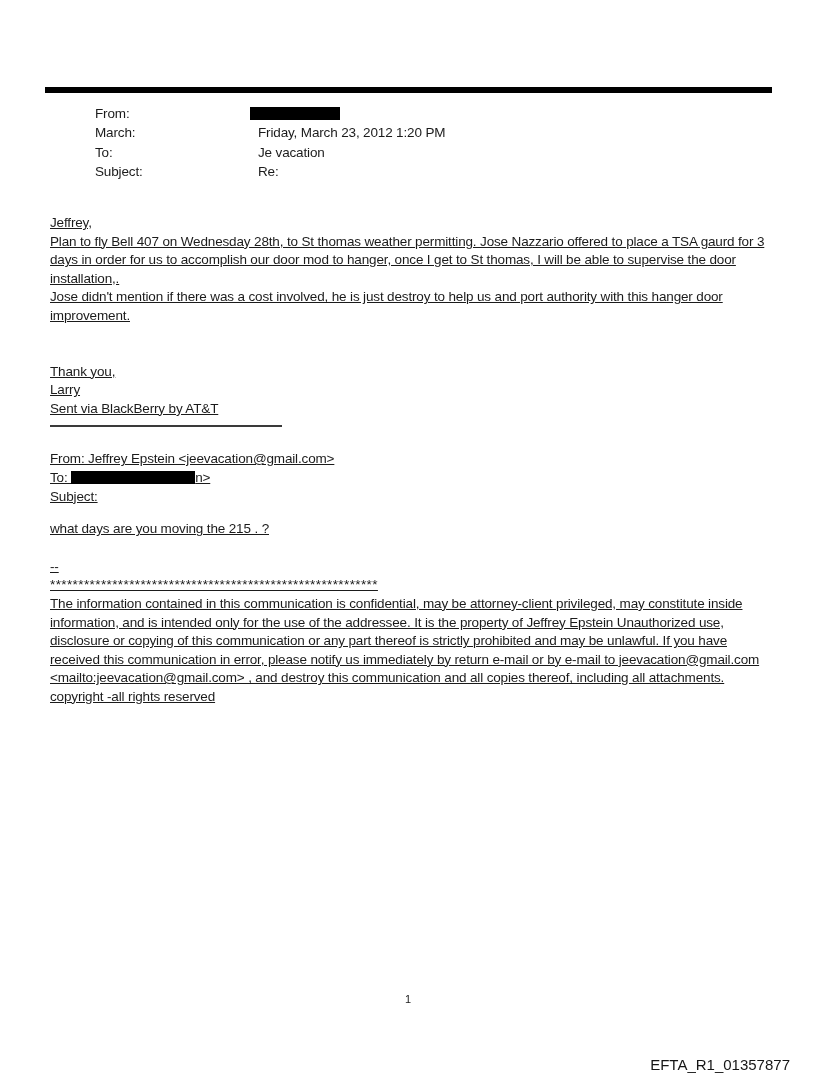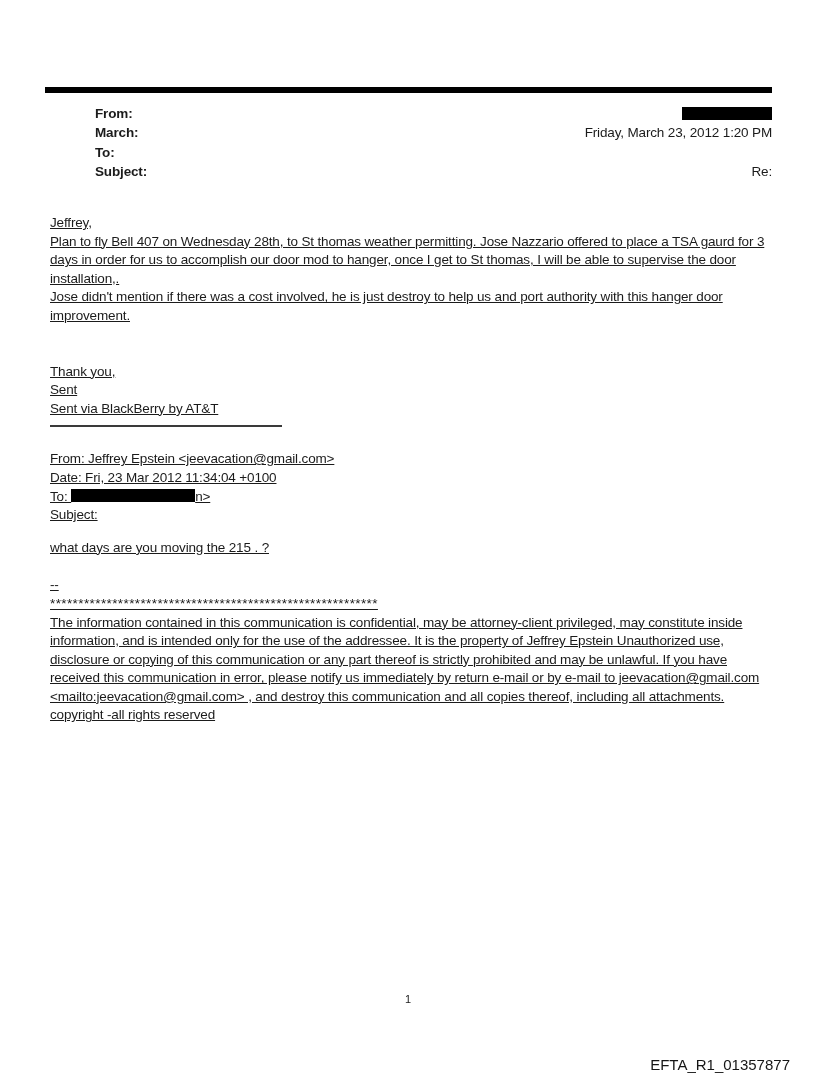--- a/index.html
+++ b/index.html
@@ -27,25 +27,25 @@
   .header-block {
     position: absolute;
     left: 50px;
     top: 104px;
     width: 722px;
     line-height: 19.4px;
   }
   .header-row { display: flex; }
   .header-label {
     width: 208px;
-    font-weight: bold;
+    font-weight: normal;
     flex: 0 0 208px;
     padding-left: 45px;
   }
-  .header-value { flex: 1; text-align: right; }
+  .header-value { flex: 1; }
   .redaction {
     display: inline-block;
     background: #000000;
     height: 13px;
     vertical-align: middle;
     position: relative;
     top: -1px;
   }
   .redaction.from-bar { width: 90px; margin-left: -8px; }
   .redaction.to-bar { width: 124px; }
@@ -100,42 +100,42 @@
     <div class="header-row">
       <span class="header-label">From:</span>
       <span class="header-value"><span class="redaction from-bar"></span></span>
     </div>
     <div class="header-row">
       <span class="header-label">March:</span>
       <span class="header-value">Friday, March 23, 2012 1:20 PM</span>
     </div>
     <div class="header-row">
       <span class="header-label">To:</span>
+      <span class="header-value">Je vacation</span>
     </div>
     <div class="header-row">
       <span class="header-label">Subject:</span>
       <span class="header-value">Re:</span>
     </div>
   </div>
 
   <div class="content">
     <div>Jeffrey,</div>
     <div>Plan to fly Bell 407 on Wednesday 28th, to St thomas weather permitting. Jose Nazzario offered to place a TSA gaurd for 3 days in order for us to accomplish our door mod to hanger, once I get to St thomas, I will be able to supervise the door installation,.</div>
     <div>Jose didn't mention if there was a cost involved, he is just destroy to help us and port authority with this hanger door improvement.</div>
 
     <div class="gap-2"></div>
 
     <div>Thank you,</div>
-    <div>Sent</div>
+    <div>Larry</div>
     <div>Sent via BlackBerry by AT&amp;T</div>
 
     <hr class="sig-divider">
 
     <div>From: Jeffrey Epstein &lt;jeevacation@gmail.com&gt;</div>
-    <div>Date: Fri, 23 Mar 2012 11:34:04 +0100</div>
     <div><span>To: </span><span class="redaction to-bar"></span><span>n&gt;</span></div>
     <div>Subject:</div>
 
     <div class="gap-1"></div>
 
     <div>what days are you moving the 215 . ?</div>
 
     <div class="gap-s"></div>
 
     <div>--</div>

